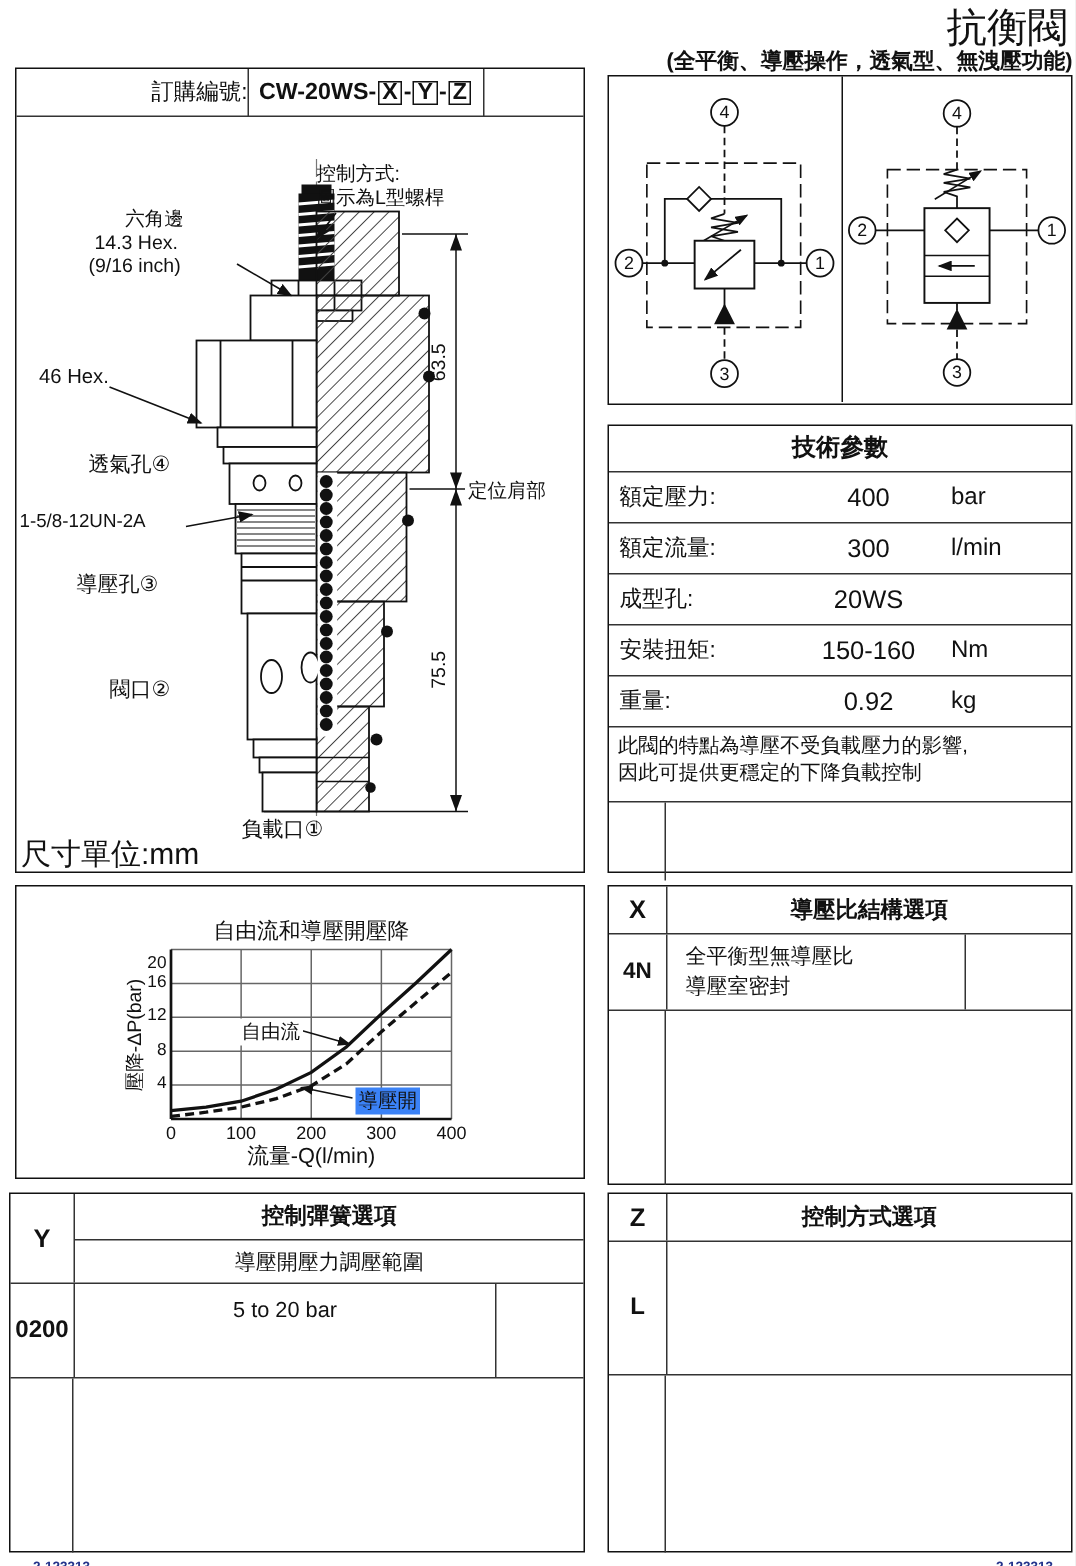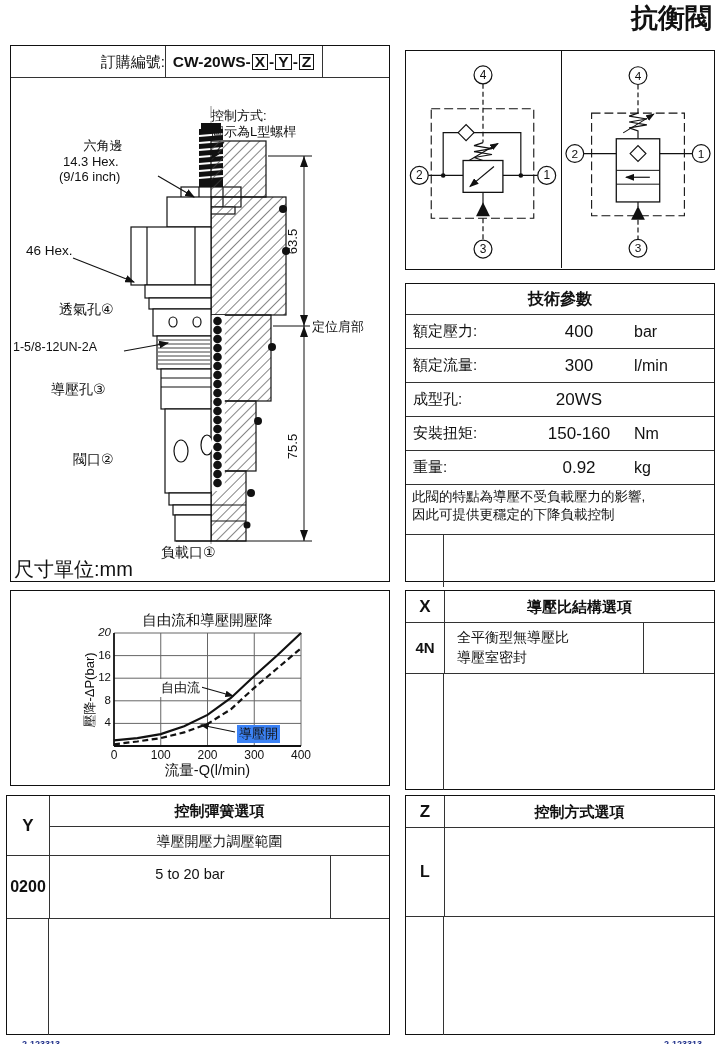--- a/index.html
+++ b/index.html
@@ -19,21 +19,22 @@
   .xtick{position:absolute;top:157px;width:28px;text-align:center;font-size:12px;}
   .ytick{position:absolute;left:74px;width:26px;text-align:right;font-size:11.5px;}
   svg{display:block;}
   .pnum{font-size:12px;text-anchor:middle;fill:#111;}
 </style>
 </head>
 <body>
 
 <div id="page">
 
-  <div class="lbl" style="right:5px;top:0;font-size:27px;font-weight:bold;">抗衡閥</div>
+  <div class="lbl" style="right:5px;top:0;font-size:27px;font-weight:normal;">抗衡閥</div>
+  <div class="lbl" style="right:2px;top:31px;font-size:14.5px;font-weight:bold;">(全平衡、導壓操作，透氣型、無洩壓功能)</div>
 
   <div class="box" style="left:10px;top:45px;width:380px;height:537px;">
 
     <div class="hline" style="top:31px;"></div>
     <div class="vline" style="left:154px;height:32px;bottom:auto;"></div>
     <div class="vline" style="left:311px;height:32px;bottom:auto;"></div>
     <div class="lbl" style="left:0;top:0;width:154px;line-height:31px;text-align:right;font-size:15px;">訂購編號:</div>
     <div class="lbl" style="left:155px;top:0;width:156px;line-height:31px;text-align:center;font-size:15.5px;font-weight:bold;"><span>CW-20WS-</span><span class="code-box">X</span><span>-</span><span class="code-box">Y</span><span>-</span><span class="code-box">Z</span></div>
 
     <svg class="abs" style="left:100px;top:55px;" width="205" height="460" viewBox="0 0 205 460">
@@ -332,21 +333,21 @@
     <div id="chart-ticks" class="abs" style="left:0;top:0;width:377px;height:193px;pointer-events:none;">
         <span class="xtick" style="left: 89px;">0</span>
         <span class="xtick" style="left: 135.75px;">100</span>
         <span class="xtick" style="left: 182.5px;">200</span>
         <span class="xtick" style="left: 229.25px;">300</span>
         <span class="xtick" style="left: 276px;">400</span>
         <span class="ytick" style="top: 125.4px;">4</span>
         <span class="ytick" style="top: 102.8px;">8</span>
         <span class="ytick" style="top: 80.2px;">12</span>
         <span class="ytick" style="top: 57.6px;">16</span>
-        <span class="ytick" style="top: 35px; font-style: italic;">20</span>
+        <span class="ytick" style="top: 45px;">20</span>
       </div>
   </div>
 
   <div class="box" style="left:405px;top:590px;width:310px;height:200px;">
     <div style="display:flex;height:31px;border-bottom:1px solid #333;">
       <div style="width:38px;border-right:1px solid #333;text-align:center;line-height:31px;font-weight:bold;font-size:17px;">X</div>
       <div style="flex:1;text-align:center;line-height:31px;font-weight:bold;font-size:15px;">導壓比結構選項</div>
     </div>
     <div style="display:flex;height:50px;border-bottom:1px solid #333;">
       <div style="width:38px;border-right:1px solid #333;text-align:center;line-height:50px;font-weight:bold;font-size:15px;">4N</div>

